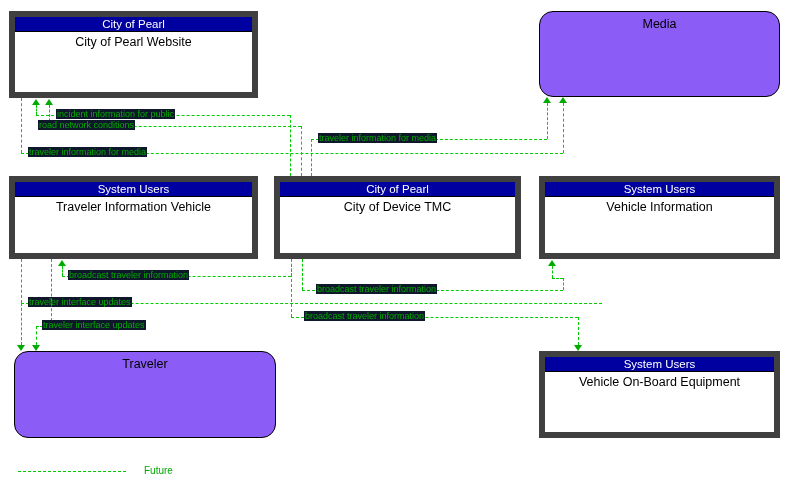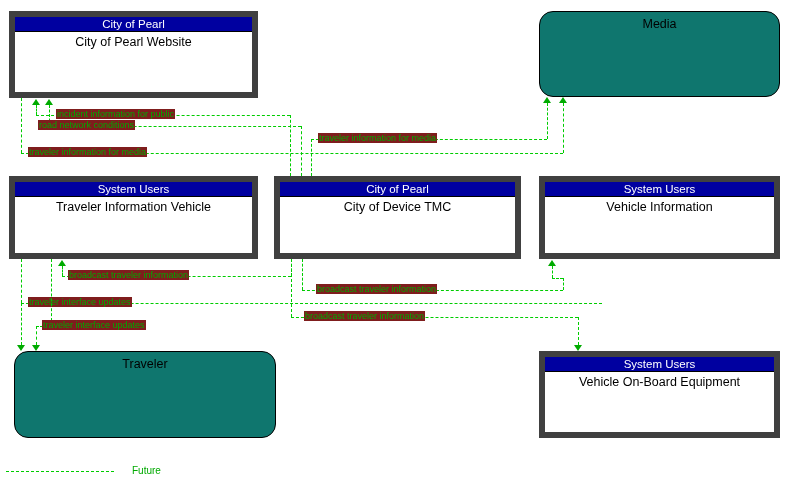--- a/index.html
+++ b/index.html
@@ -39,21 +39,21 @@
     color: #000000;
     font-size: 12.5px;
     text-align: center;
     line-height: 17px;
     padding-top: 2px;
     white-space: nowrap;
     overflow: hidden;
   }
   .node.actor {
     border: 1px solid #000000;
-    background: #0f766e;
+    background: #8b5cf6;
     border-radius: 14px;
   }
   .node.actor .ttl {
     color: #000000;
     font-size: 12.5px;
     text-align: center;
     line-height: 17px;
     padding-top: 4px;
     white-space: nowrap;
   }
@@ -81,27 +81,27 @@
     border-left: 4px solid transparent;
     border-right: 4px solid transparent;
     border-top: 6px solid #00aa00;
   }
   .flabel {
     position: absolute;
     color: #00aa00;
     font-size: 9px;
     line-height: 10px;
     white-space: nowrap;
-    background: #7f1d1d;
+    background: #0f172a;
     padding: 0 1px;
   }
   
   #legend {
     position: absolute;
-    left: 6px;
+    left: 18px;
     top: 463px;
     width: 220px;
     height: 20px;
   }
   #legend .lg-line {
     position: absolute;
     left: 0;
     top: 8px;
     width: 108px;
     height: 0;

